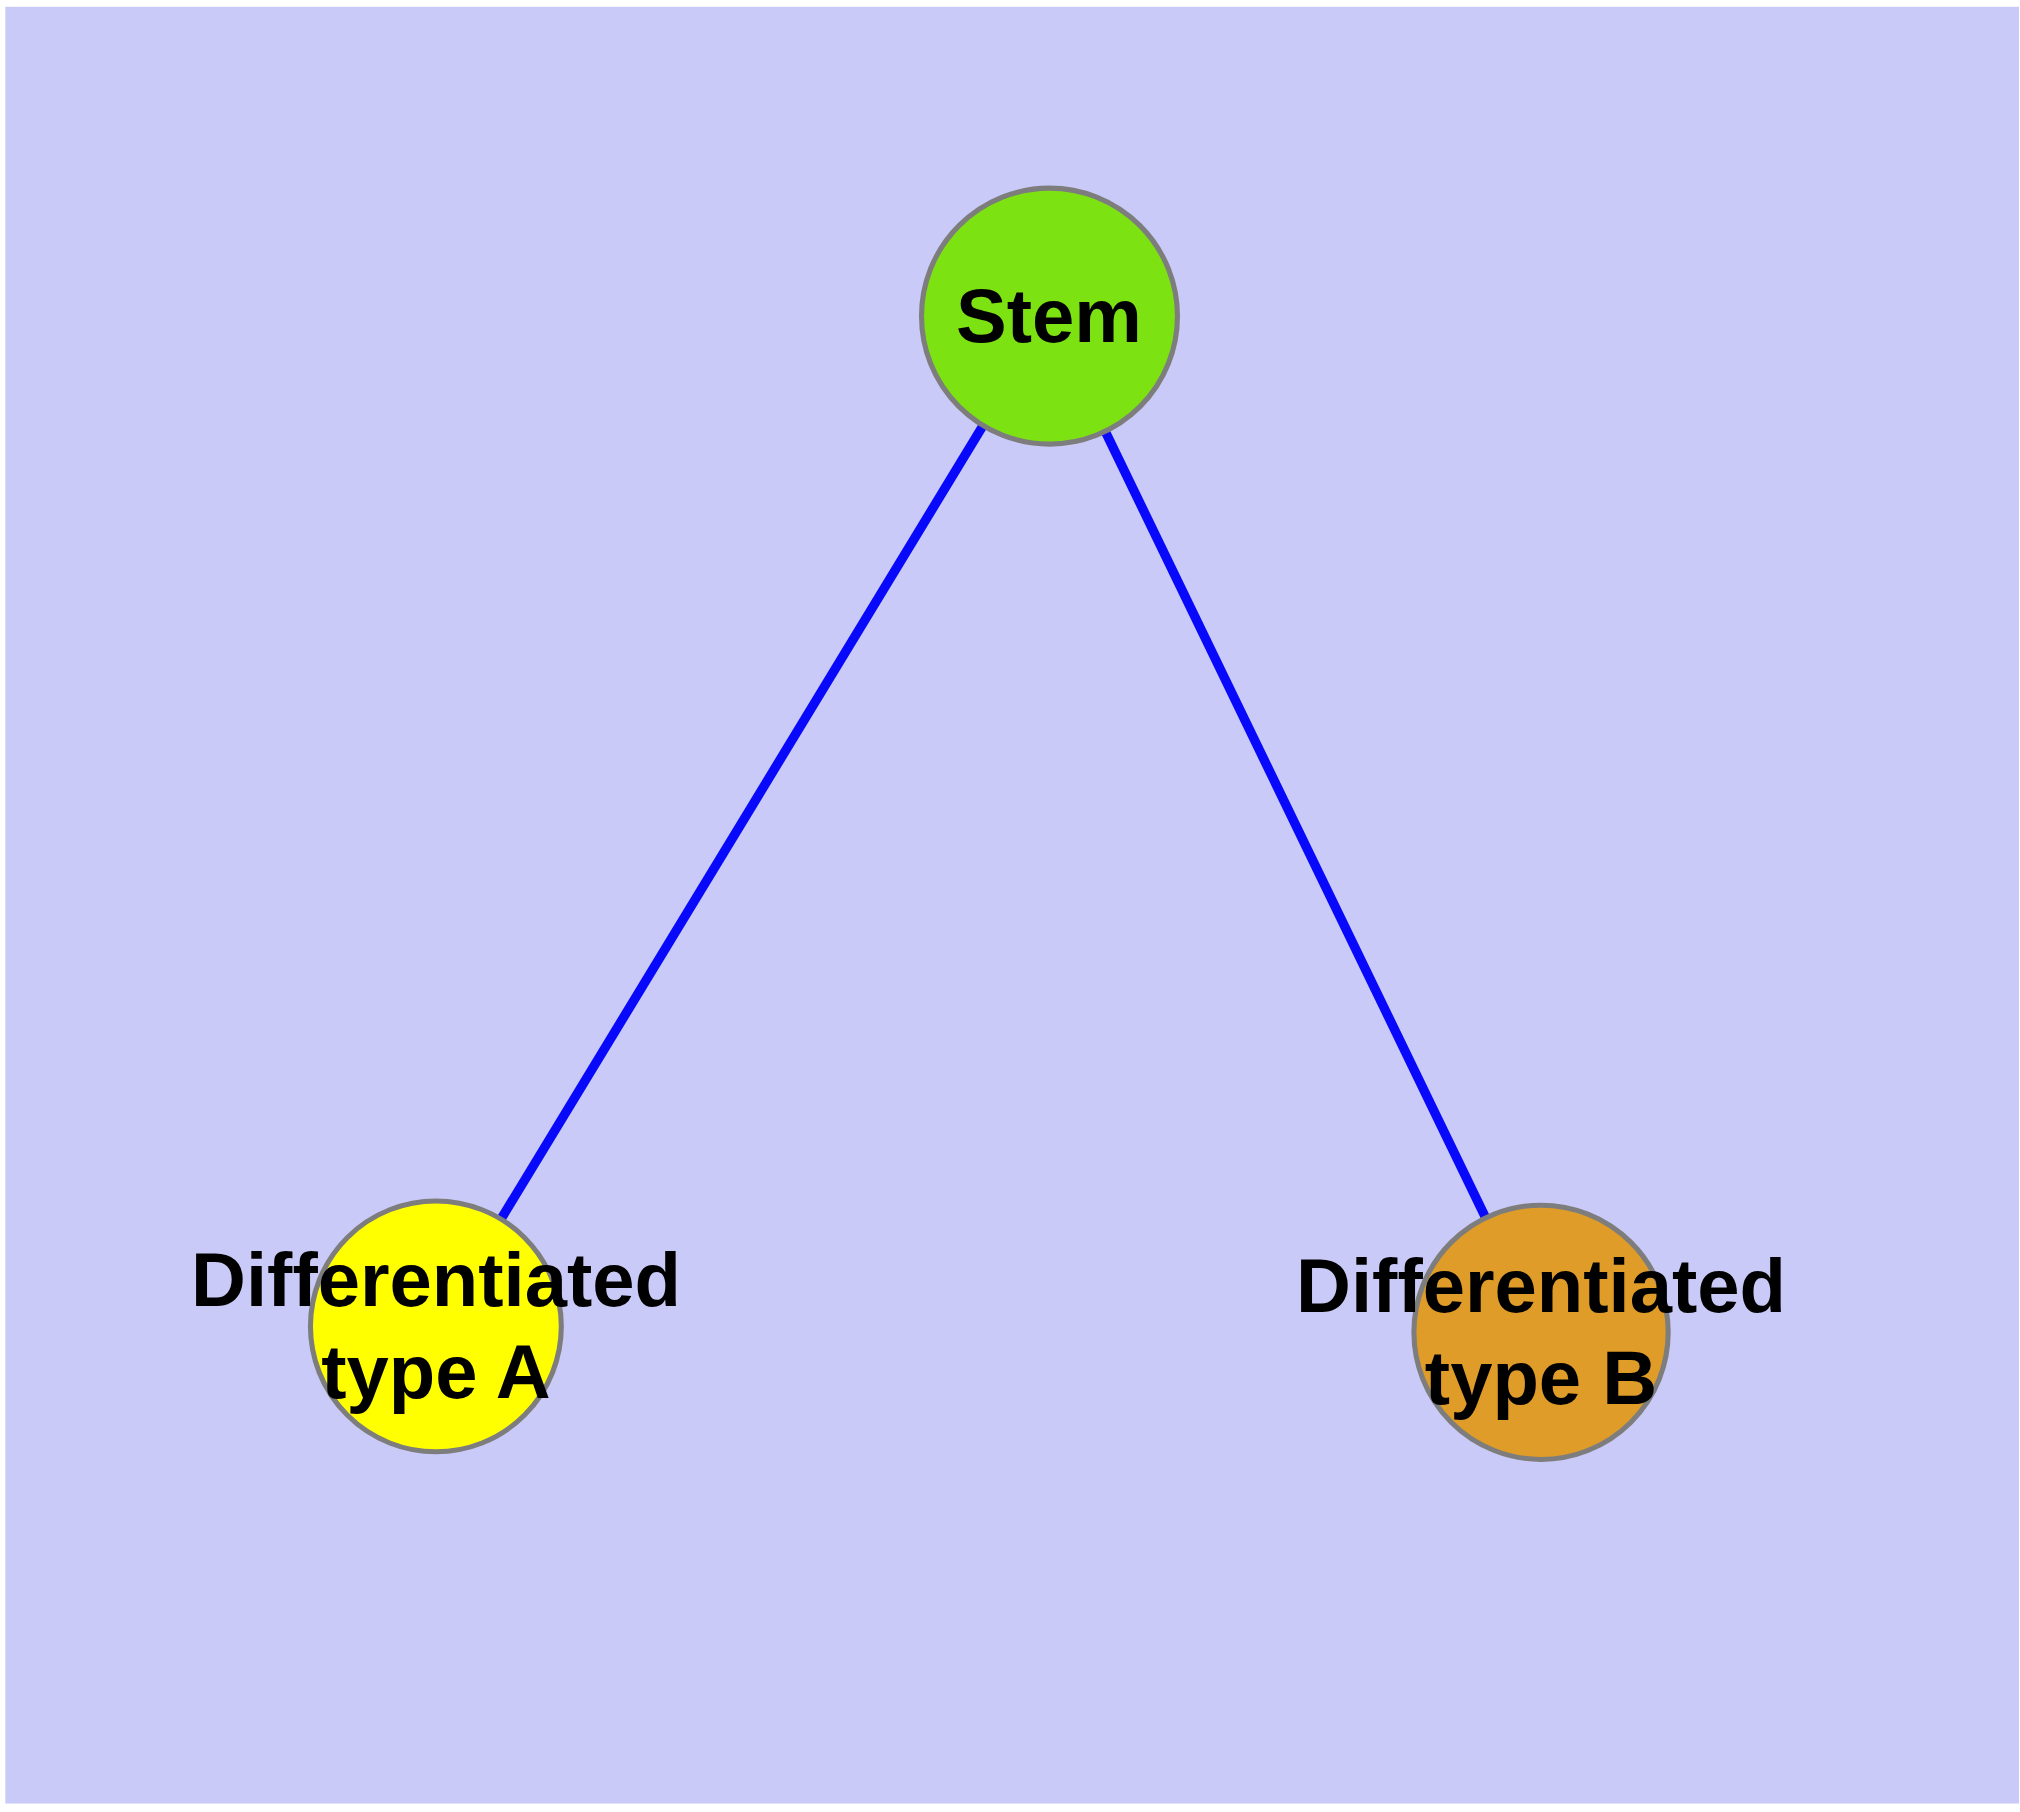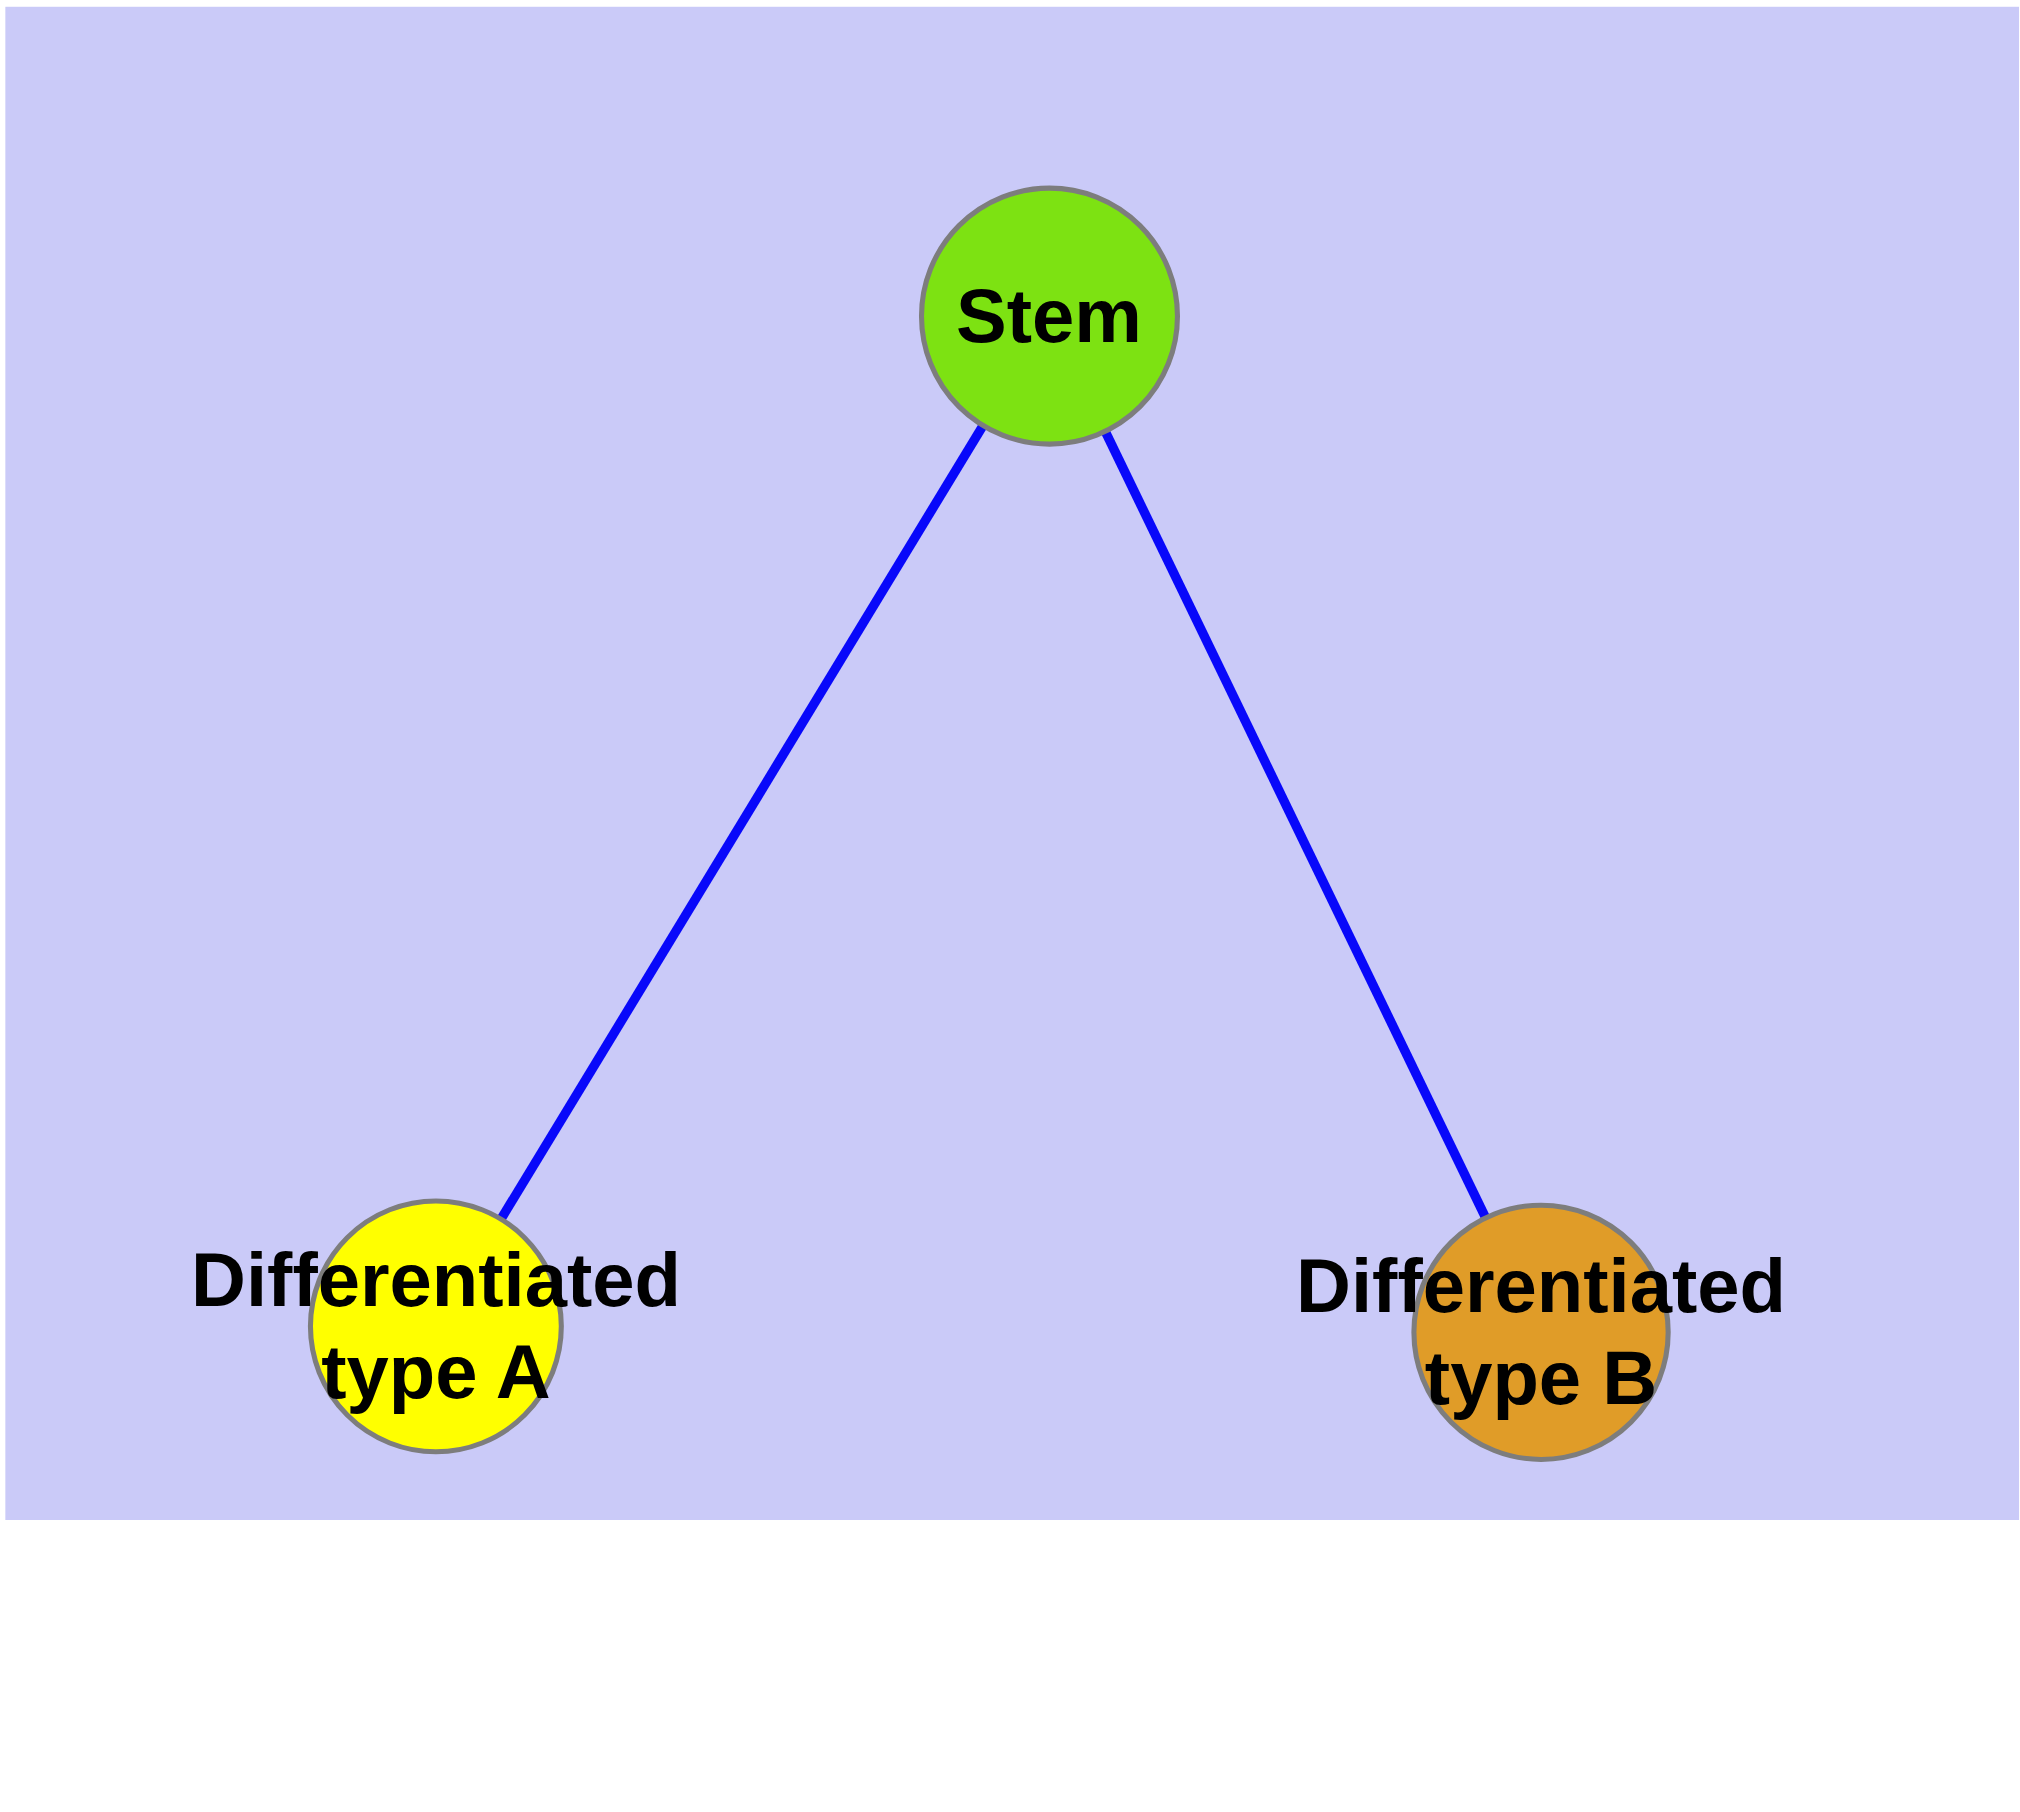--- a/index.html
+++ b/index.html
@@ -3,21 +3,21 @@
 <meta charset="utf-8">
 <style>
   html, body {
     margin: 0;
     padding: 0;
     background: #ffffff;
   }
   .frame {
     position: relative;
     width: 2021px;
-    height: 1520px;
+    height: 1812px;
     background: #ffffff;
     overflow: hidden;
     font-family: "Liberation Sans", sans-serif;
   }
   .graph-svg {
     position: absolute;
     left: 0;
     top: 0;
   }
   .node-label {

